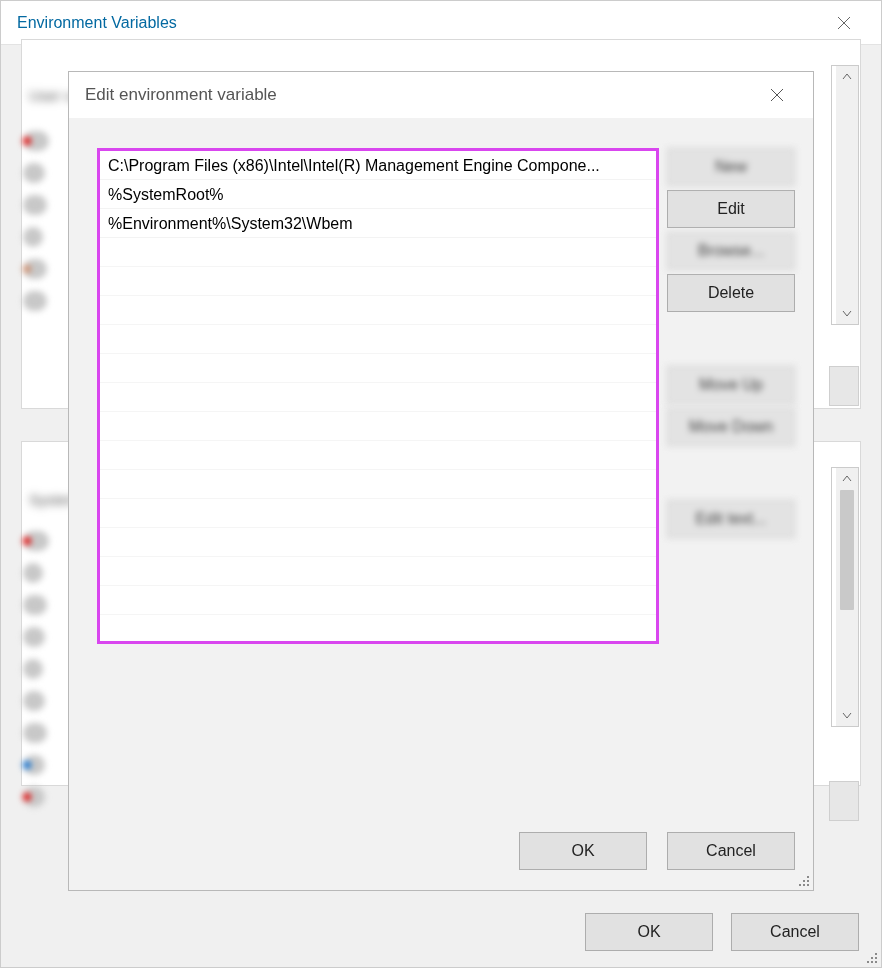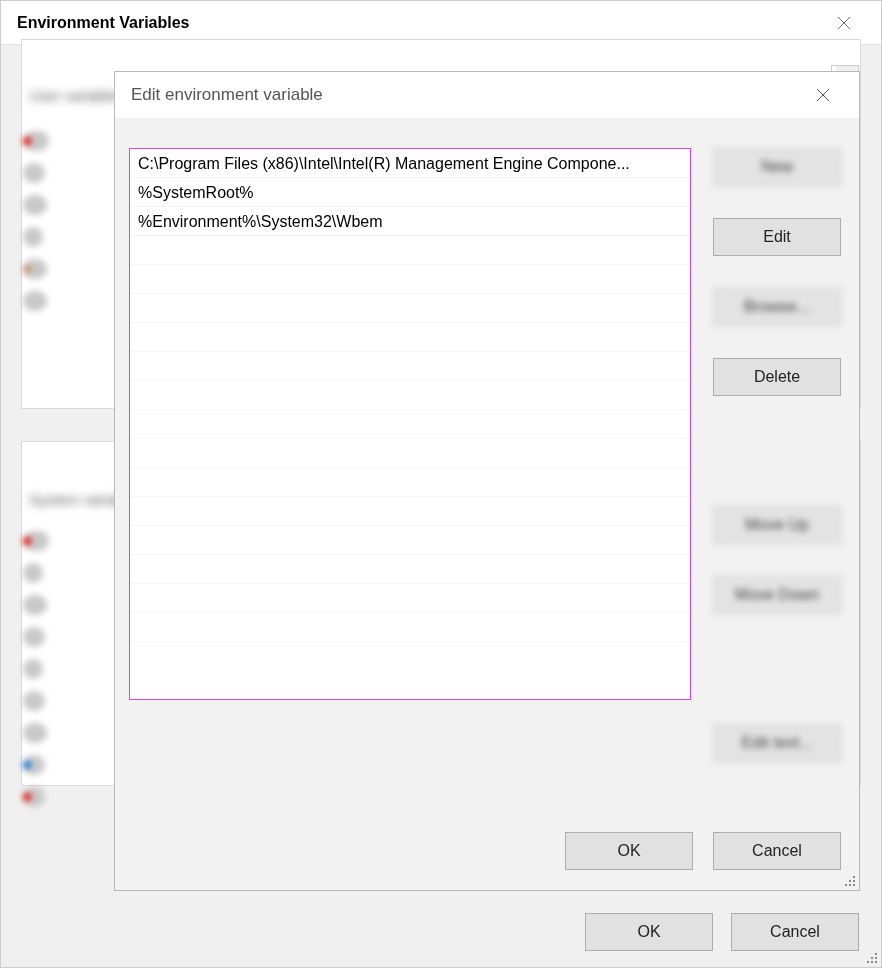--- a/index.html
+++ b/index.html
@@ -6,21 +6,21 @@
     * { box-sizing: border-box; font-family: "Segoe UI", Tahoma, sans-serif; }
     html,body { margin:0; padding:0; background:#fff; }
     body { width:882px; height:968px; position:relative; overflow:hidden; color:#222; }
 
     
     .parent-window { position:absolute; inset:0; border:1px solid #ccc; background:#f0f0f0; }
     .parent-titlebar {
       height:44px; display:flex; align-items:center; justify-content:space-between;
       padding:0 12px 0 16px; background:#fff; border-bottom:1px solid #e3e3e3;
     }
-    .parent-titlebar .title-text { font-size:16px; color:#000000;font-weight:bold; }
+    .parent-titlebar .title-text { font-size:16px; color:#0369a1; }
     .parent-titlebar .x-btn {
       width:50px; height:28px; display:flex; align-items:center; justify-content:center;
       background:transparent;
     }
     .parent-titlebar .x-btn svg { stroke:#666; }
     .group-box {
       position:absolute; left:20px; right:20px; border:1px solid #d9d9d9; background:#fff;
     }
     .group-user   { top:38px;  height:370px; }
     .group-system { top:440px; height:345px; }
@@ -69,51 +69,51 @@
     .btn, .btn-side {
       display:inline-flex; align-items:center; justify-content:center;
       font-size:16px; height:38px; min-width:128px;
       border:1px solid #adadad; background:#e1e1e1; color:#222;
       user-select:none;
     }
 
     
     .modal {
       position:absolute; left:68px; top:71px; width:746px; height:820px;
-      background:#f2f2f2; border:1px solid #b8b8b8;margin-left:46px;
+      background:#f2f2f2; border:1px solid #b8b8b8;
     }
     .modal-titlebar {
       height:46px; display:flex; align-items:center; justify-content:space-between;
       padding:0 12px 0 16px; background:#fff;
     }
     .modal-titlebar .title-text { font-size:17px; color:#555; }
     .modal-titlebar .x-btn {
       width:48px; height:28px; display:flex; align-items:center; justify-content:center;
       background:transparent;
     }
     .modal-titlebar .x-btn svg { stroke:#555; }
     .modal-body { position:absolute; left:0; right:0; top:46px; bottom:0; }
 
     
     .path-list {
-      position:absolute; left:14px; top:30px; width:562px; height:552px;
-      border:1px solid #d946ef; background:#fff; overflow:hidden;
+      position:absolute; left:28px; top:30px; width:562px; height:496px;
+      border:3px solid #d946ef; background:#fff; overflow:hidden;
     }
     .path-item {
       height:29px; line-height:29px; padding:0 8px; font-size:16px; color:#000;
       border-bottom:1px solid #f3f3f3; white-space:nowrap; overflow:hidden;
       text-overflow:ellipsis;
     }
     
     .path-filler { border-bottom:1px solid #f5f5f5; height:29px; }
 
     
     .modal-side {
       position:absolute; right:18px; top:30px; width:128px;
-      display:flex; flex-direction:column; gap:32px;
+      display:flex; flex-direction:column; gap:4px;
     }
     .btn-blur {
       filter:blur(3px); color:#444; background:#e3e3e3; border:1px solid #c9c9c9;
     }
     
     .gap-big { height:46px; }
 
     
     .modal-actions {
       position:absolute; bottom:20px; right:18px; display:flex; gap:20px;

